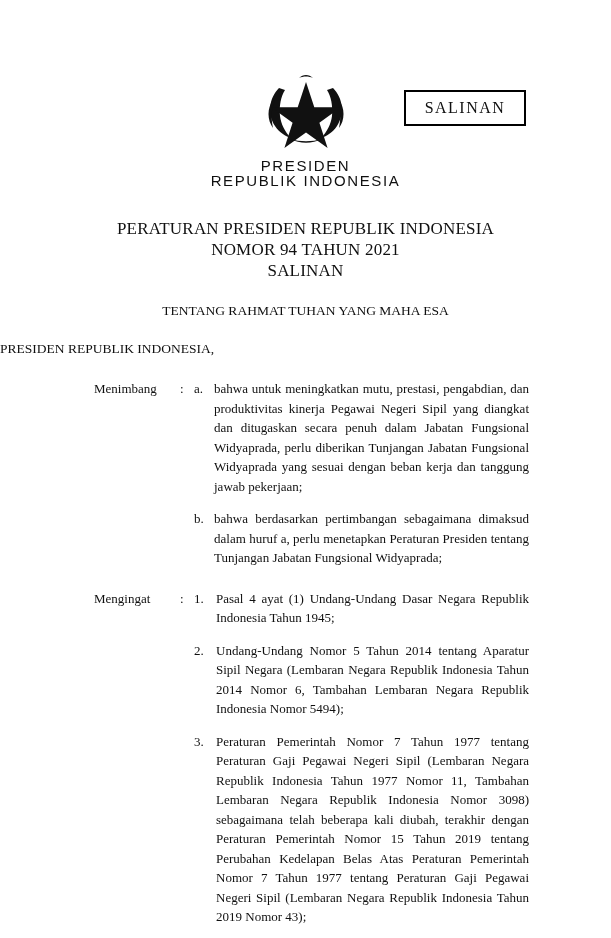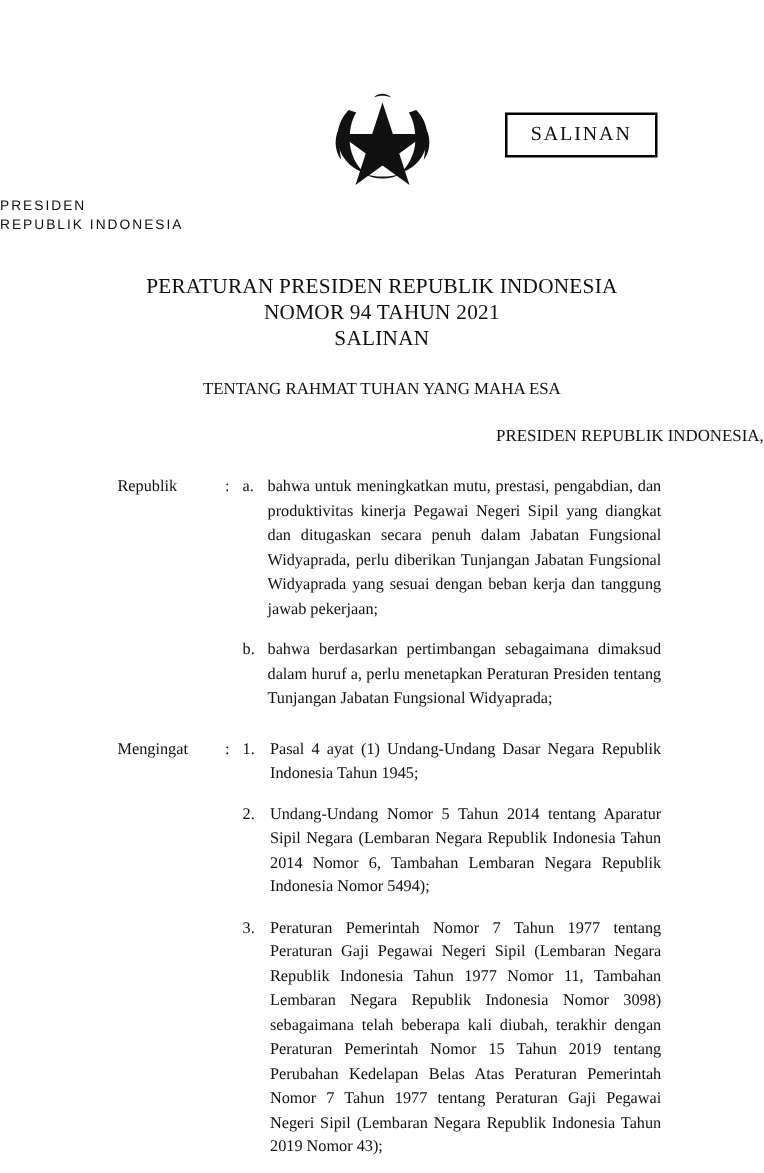--- a/index.html
+++ b/index.html
@@ -45,22 +45,23 @@
     border: 2px solid #000;
     display: flex;
     align-items: center;
     justify-content: center;
     letter-spacing: 1.5px;
     font-size: 16px;
     font-weight: normal;
     font-family: "Liberation Serif", serif;
   }
   .presiden-line {
+    text-align: center;
     font-family: "Liberation Sans", sans-serif;
-    font-size: 11px;
+    font-size: 15px;
     letter-spacing: 1.6px;
     line-height: 15px;
     margin-top: 8px;
   }
 
   
   .title-block {
     text-align: center;
     margin-top: 30px;
     font-size: 17px;
@@ -68,21 +69,21 @@
   }
   .title-block div {
     letter-spacing: 0.2px;
   }
   .rahmat {
     text-align: center;
     margin-top: 22px;
     font-size: 13.5px;
   }
   .pres-ri {
-    text-align: right;
+    text-align: left;
     margin-top: 22px;
     font-size: 13.5px;
   }
 
   
   .body-block {
     margin-top: 22px;
     padding-left: 94px;
     padding-right: 82px;
     font-size: 13px;
@@ -164,21 +165,21 @@
     <div>NOMOR 94 TAHUN 2021</div>
     <div>SALINAN</div>
   </div>
 
   <div class="rahmat">TENTANG RAHMAT TUHAN YANG MAHA ESA</div>
   <div class="pres-ri">PRESIDEN REPUBLIK INDONESIA,</div>
 
   <div class="body-block">
 
     <div class="clause">
-      <div class="clause-label">Republik</div>
+      <div class="clause-label">Menimbang</div>
       <div class="clause-colon">:</div>
       <div class="clause-items">
         <div class="item">
           <div class="item-marker">a.</div>
           <div class="item-text">bahwa untuk meningkatkan mutu, prestasi, pengabdian, dan produktivitas kinerja Pegawai Negeri Sipil yang diangkat dan ditugaskan secara penuh dalam Jabatan Fungsional Widyaprada, perlu diberikan Tunjangan Jabatan Fungsional Widyaprada yang sesuai dengan beban kerja dan tanggung jawab pekerjaan;</div>
         </div>
         <div class="spacer-sm"></div>
         <div class="item">
           <div class="item-marker">b.</div>
           <div class="item-text">bahwa berdasarkan pertimbangan sebagaimana dimaksud dalam huruf a, perlu menetapkan Peraturan Presiden tentang Tunjangan Jabatan Fungsional Widyaprada;</div>

